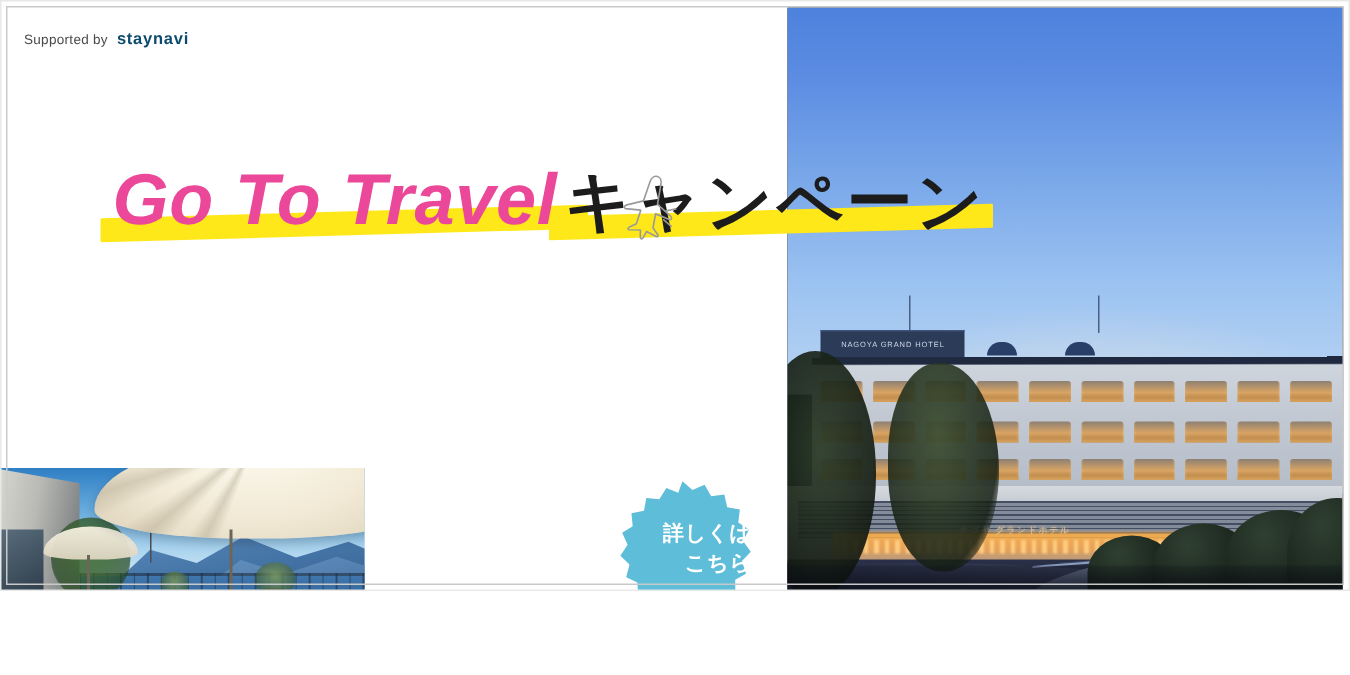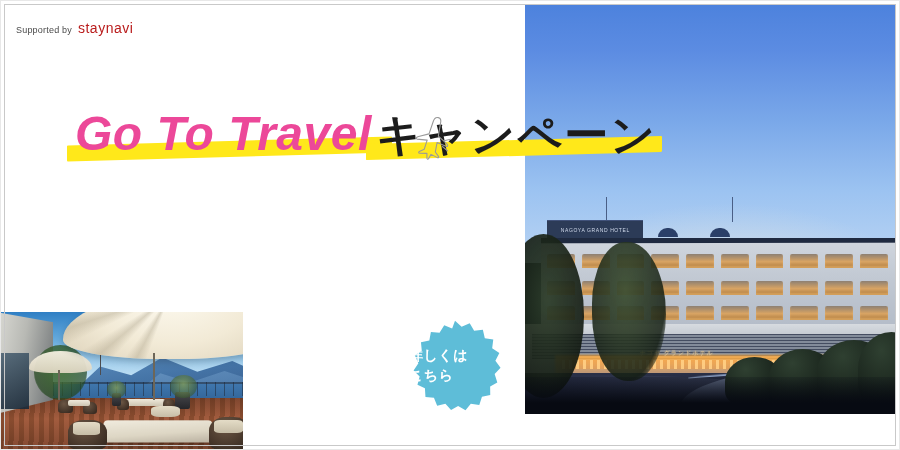--- a/index.html
+++ b/index.html
@@ -1,21 +1,21 @@
 <!DOCTYPE html>
 <html><head>
 <meta charset="utf-8">
 <style>
   * { margin:0; padding:0; box-sizing:border-box; }
   html,body { width:900px; height:450px; background:#ffffff; overflow:hidden; }
   body { font-family:"Liberation Sans","DejaVu Sans",sans-serif; }
 
   .banner {
     position:relative;
-    width:900px; height:450px;
+    width:900px; height:394px;
     background:#ffffff;
     overflow:hidden;
   }
 
   
   .frame-border {
     position:absolute;
     left:4px; top:4px; right:4px; bottom:4px;
     border:1px solid #c9c9c9;
     pointer-events:none;
@@ -33,22 +33,22 @@
   .supported {
     position:absolute;
     left:16px; top:20px;
     display:flex; align-items:baseline; gap:6px;
     z-index:12;
   }
   .supported-label {
     font-size:9px; color:#4a4a4a; letter-spacing:0.2px;
   }
   .supported-brand {
-    font-size:14px; color:#b91c1c; letter-spacing:0.5px;
-    font-weight:400;
+    font-size:11px; color:#0c4a6e; letter-spacing:0.5px;
+    font-weight:700;
   }
 
   
   .headline-wrap {
     position:absolute;
     left:75px; top:95px;
     z-index:12;
   }
   .head-line { position:relative; display:inline-block; }
   .head-line .hl-bar {
@@ -109,21 +109,21 @@
     position:absolute;
     left:409px; top:319px;
     width:92px; height:92px;
     z-index:14;
     cursor:pointer;
   }
   .badge svg { position:absolute; inset:0; }
   .badge-text {
     position:absolute; inset:0;
     display:flex; flex-direction:column;
-    align-items:flex-start; justify-content:center;
+    align-items:flex-end; justify-content:center;
     color:#ffffff;
     font-size:14px; font-weight:bold;
     line-height:1.45;
     letter-spacing:0.5px;
   }
 
   
   .photo-hotel {
     position:absolute;
     left:525px; top:5px;

